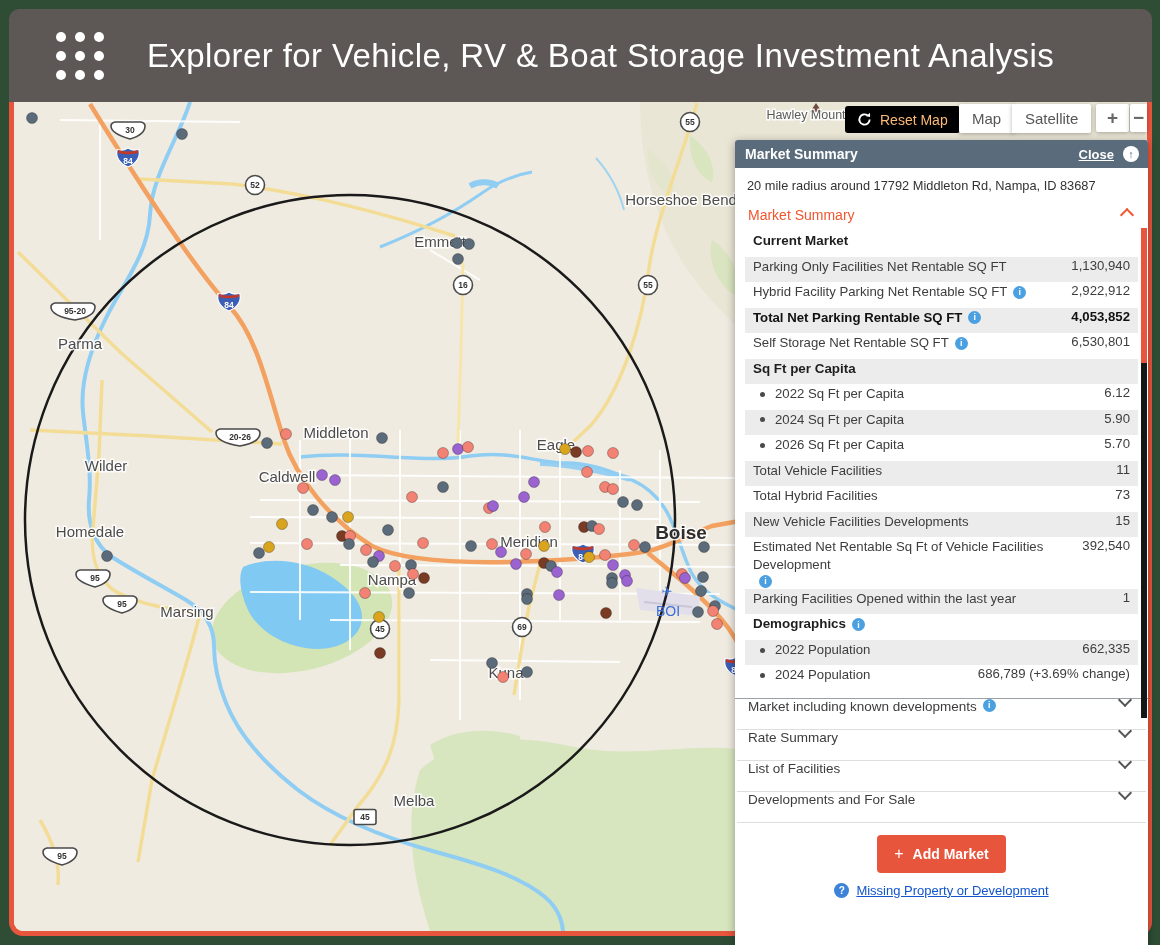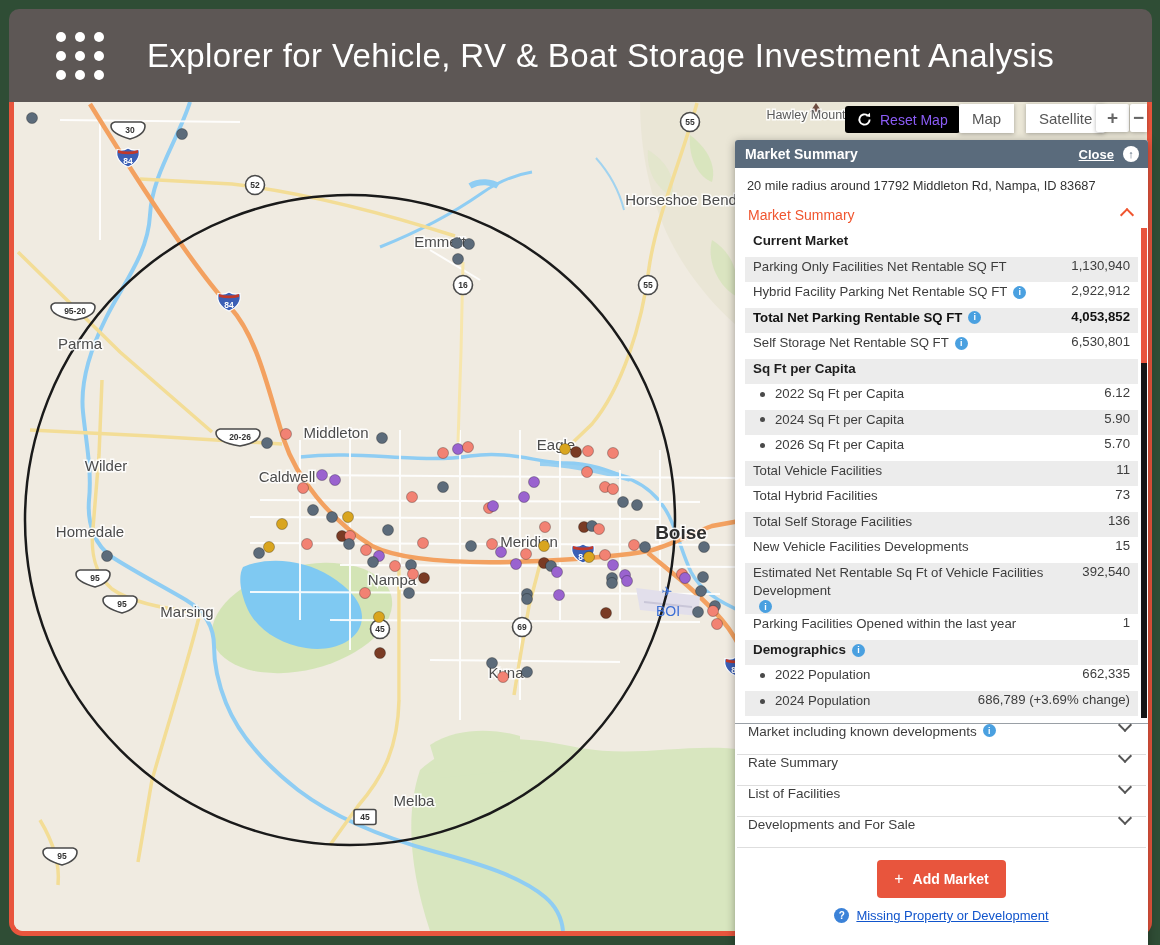--- a/index.html
+++ b/index.html
@@ -15,24 +15,24 @@
   
   .map-area{position:absolute;left:9px;top:102px;width:1143px;height:834px;box-sizing:border-box;border:5px solid #e8553d;border-top:none;border-radius:0 0 14px 14px;overflow:hidden;background:#f0ebe1}
   .map-area svg{display:block}
   .map-label{fill:#4c4c4c;font-size:15px;paint-order:stroke;stroke:rgba(255,255,255,.85);stroke-width:3px;text-anchor:middle}
   .map-label.big{font-size:19px;fill:#2e2e2e;font-weight:bold}
   .map-label.small{font-size:12.5px;fill:#5a5a5a}
   .shield-txt{fill:#333;font-size:8.5px;font-weight:bold;text-anchor:middle}
 
   
   .ctl{position:absolute;display:flex;align-items:center;cursor:pointer;box-sizing:border-box}
-  .reset-btn{left:845px;top:106px;height:27px;background:#000;color:#8b5cf6;border-radius:3px;font-size:14px;gap:8px;padding:0 12px}
+  .reset-btn{left:845px;top:106px;height:27px;background:#000;color:#fdba74;border-radius:3px;font-size:14px;gap:8px;padding:0 12px}
   .gbtn{background:#fff;color:#565656;font-size:15px;height:29px;padding:10px 13px;box-shadow:0 1px 4px rgba(0,0,0,.3);justify-content:center}
   .map-btn{left:959px;top:104px;border-radius:2px 0 0 2px}
-  .sat-btn{left:1012px;top:104px;border-radius:0 2px 2px 0;margin-left:14px}
+  .sat-btn{left:1012px;top:104px;border-radius:0 2px 2px 0;margin-left:0}
   .zbtn{background:#fff;color:#666;font-weight:bold;font-size:19px;height:28px;box-shadow:0 1px 4px rgba(0,0,0,.3);justify-content:center}
   .zin{left:1096px;top:104px;width:33px;border-radius:2px}
   .zout{left:1130px;top:104px;width:17px;border-radius:2px 0 0 2px;overflow:hidden}
 
   
   .panel{position:absolute;left:735px;top:140px;width:413px;height:894px;background:#fff;border-radius:3px;box-shadow:0 2px 10px rgba(0,0,0,.35);display:flex;flex-direction:column;box-sizing:border-box}
   .panel-hd{height:28px;flex:none;background:#5a6b7c;border-radius:3px 3px 0 0;display:flex;align-items:center;color:#fff}
   .panel-hd .t{font-size:14px;font-weight:bold;margin-left:10px}
   .close{margin-left:auto;font-size:13px;font-weight:bold;text-decoration:underline;cursor:pointer}
   .up-circle{width:16px;height:16px;background:#fff;border-radius:50%;margin:0 9px 0 9px;color:#5a6b7c;display:flex;align-items:center;justify-content:center;font-size:11px;font-weight:bold;cursor:pointer}
@@ -441,26 +441,20 @@
           <span class="val">11</span>
         </div>
         <div class="row">
           <span class="lbl">
             <span>Total Hybrid Facilities</span>
           </span>
           <span class="val">73</span>
         </div>
         <div class="row">
           <span class="lbl">
-            <span>Total Self Storage Facilities</span>
-          </span>
-          <span class="val">136</span>
-        </div>
-        <div class="row">
-          <span class="lbl">
             <span>New Vehicle Facilities Developments</span>
           </span>
           <span class="val">15</span>
         </div>
         <div class="row">
           <span class="lbl">
             <span>Estimated Net Rentable Sq Ft of Vehicle Facilities Development</span>
             <span class="info">i</span>
           </span>
           <span class="val">392,540</span>

